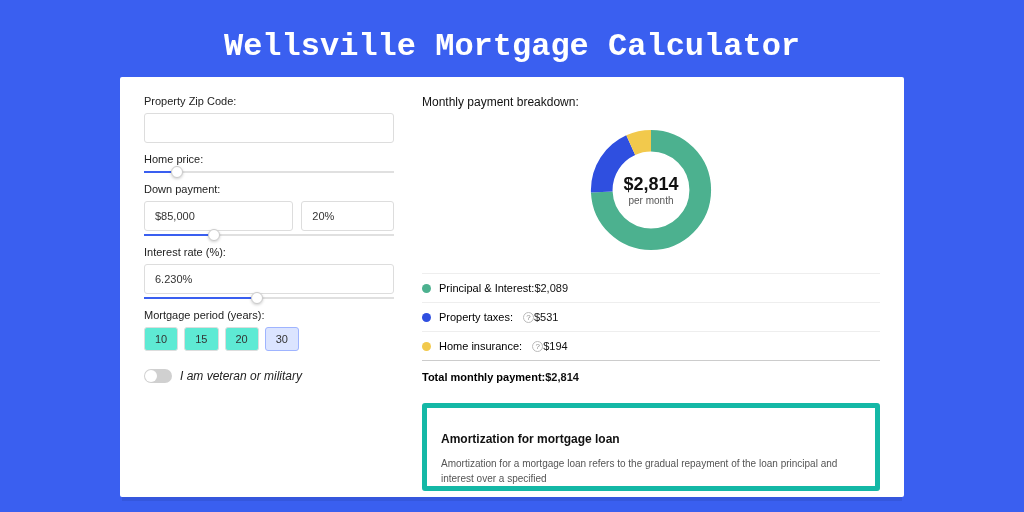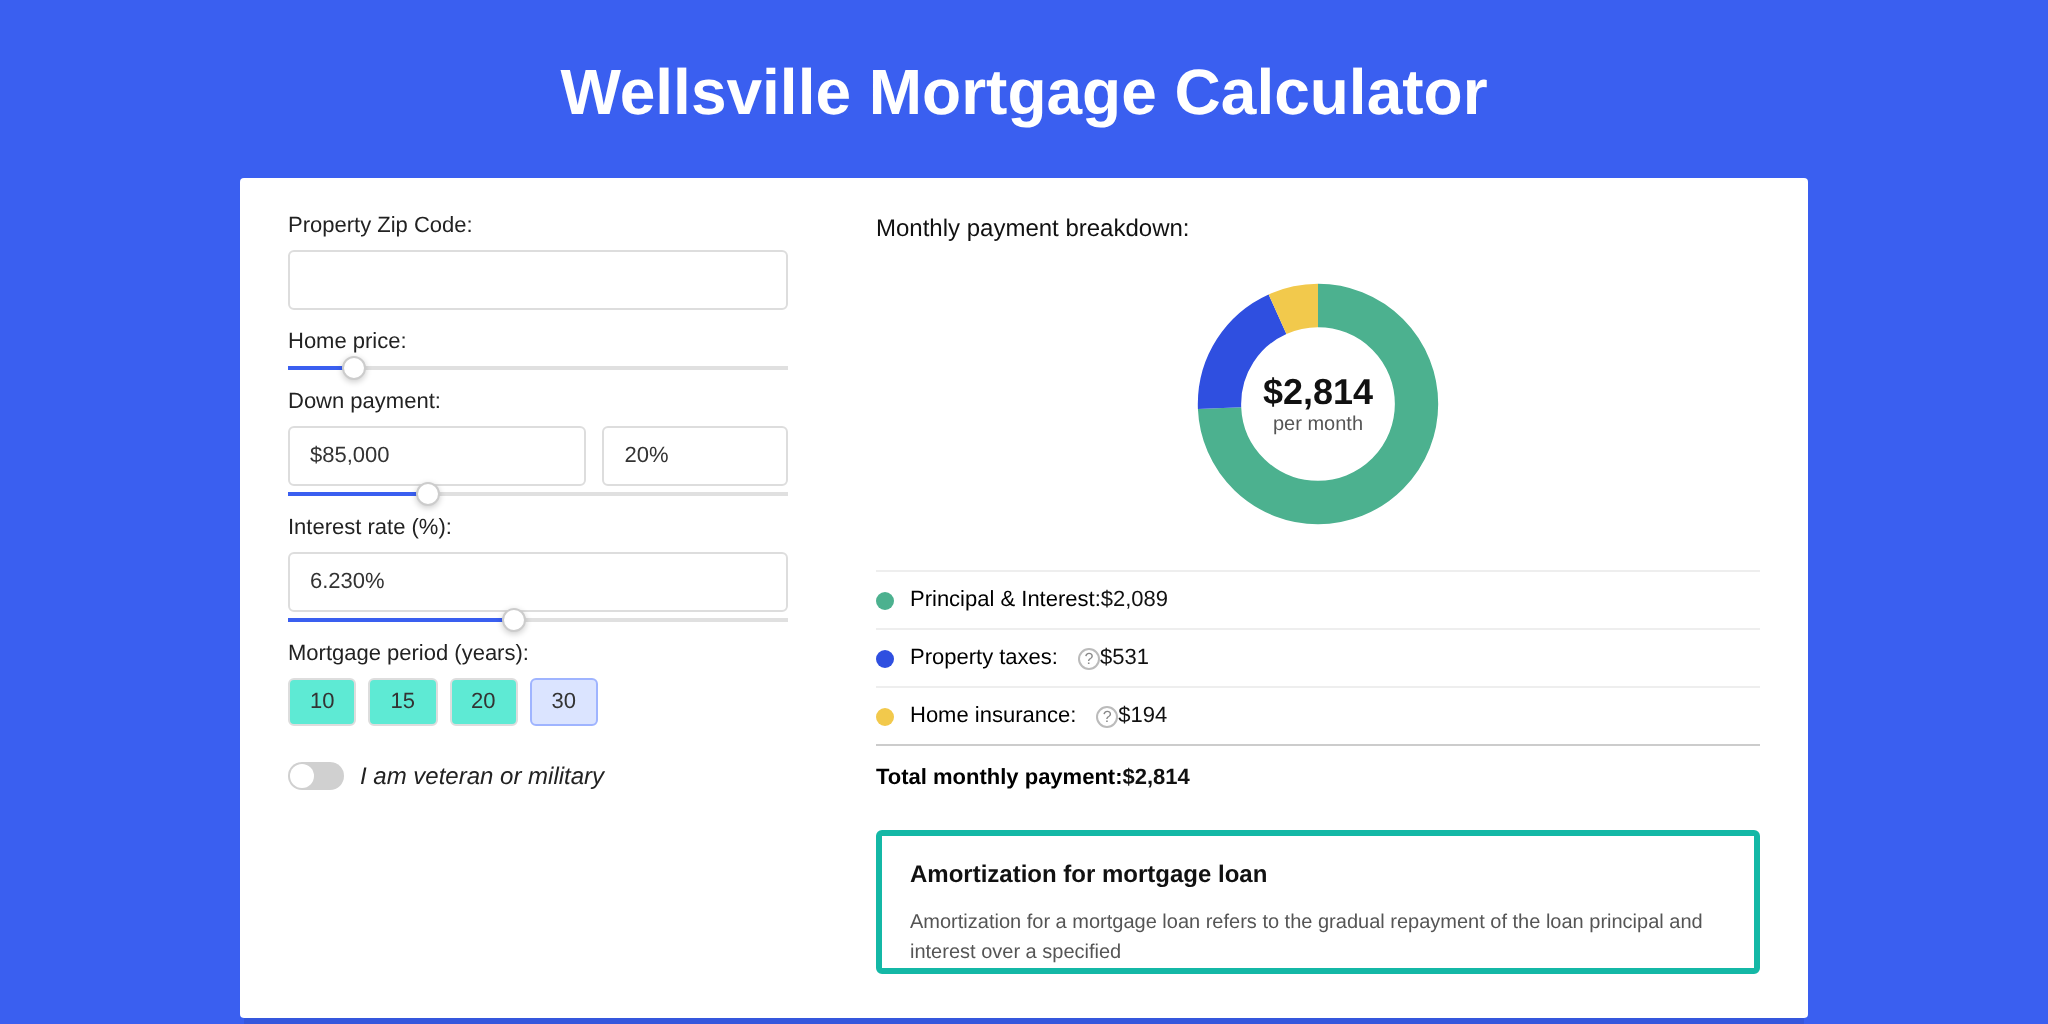--- a/index.html
+++ b/index.html
@@ -1,18 +1,18 @@
 <!DOCTYPE html>
 <html><head>
 <meta charset="utf-8">
 <style>
 * { margin: 0; padding: 0; box-sizing: border-box; font-family: -apple-system, BlinkMacSystemFont, 'Segoe UI', Arial, sans-serif; }
 body { width: 1024px; height: 512px; overflow: hidden; background: #3a5ff0; }
-.page-title { text-align: center; color: #fff; font-size: 32px; font-weight: 700; padding: 28px 0 24px; }
-.card { background: #fff; margin: 0 120px; height: 420px; border-radius: 2px; padding: 18px 24px 0; display: flex; gap: 44px; box-shadow: 0 6px 0 -2px rgba(0,0,0,0.08); }
+.page-title { text-align: center; color: #fff; font-size: 32px; font-weight: 700; padding: 28px 0 12px; font-family: Liberation Mono, monospace; }
+.card { background: #fff; margin: 0 120px; height: 420px; border-radius: 2px; padding: 18px 24px 0; display: flex; gap: 28px; box-shadow: 0 6px 0 -2px rgba(0,0,0,0.08); }
 .left { width: 250px; flex-shrink: 0; }
 .right { flex: 1; }
 .field-label { font-size: 11px; color: #222; margin-bottom: 6px; margin-top: 10px; }
 .left .field-label:first-child { margin-top: 0; }
 .input { width: 100%; border: 1px solid #ddd; border-radius: 3px; padding: 8px 10px; font-size: 11px; color: #333; background: #fff; }
 .input-row { display: flex; gap: 8px; }
 .input-row .input:first-child { flex: 1.8; }
 .input-row .input:last-child { flex: 1; }
 .slider-track { position: relative; height: 2px; background: #e0e0e0; margin: 3px 0 0; }
 .slider-fill { position: absolute; left: 0; top: 0; height: 2px; background: #3a5ff0; }
@@ -32,21 +32,21 @@
 .donut-amount { font-size: 18px; font-weight: 800; color: #111; }
 .donut-sub { font-size: 10px; color: #555; }
 .breakdown-row { display: flex; align-items: center; padding: 8px 0; border-top: 1px solid #eee; font-size: 11px; }
 .breakdown-row:first-of-type { border-top: none; }
 .breakdown-left { display: flex; align-items: center; gap: 8px; }
 .dot { width: 9px; height: 9px; border-radius: 50%; }
 .help-icon { width: 11px; height: 11px; border: 1px solid #bbb; border-radius: 50%; display: inline-flex; align-items: center; justify-content: center; font-size: 8px; color: #888; margin-left: 2px; }
 .breakdown-val { font-weight: 400; color: #111; }
 .total-row { font-weight: 700; border-top: 1px solid #ccc; padding-top: 10px; }
 .total-row .breakdown-val { font-weight: 700; }
-.amort-box { border: 3px solid #14b8a6; border-radius: 3px; padding: 12px 14px 0; margin-top: 12px; }
+.amort-box { border: 5px solid #14b8a6; border-radius: 3px; padding: 24px 14px 0; margin-top: 12px; }
 .amort-title { font-size: 12px; font-weight: 700; color: #111; margin-bottom: 10px; }
 .amort-text { font-size: 10px; color: #555; line-height: 1.5; }
 </style>
 </head>
 <body>
 
 <div class="page-title">Wellsville Mortgage Calculator</div>
 
 <div class="card">
   <div class="left">

